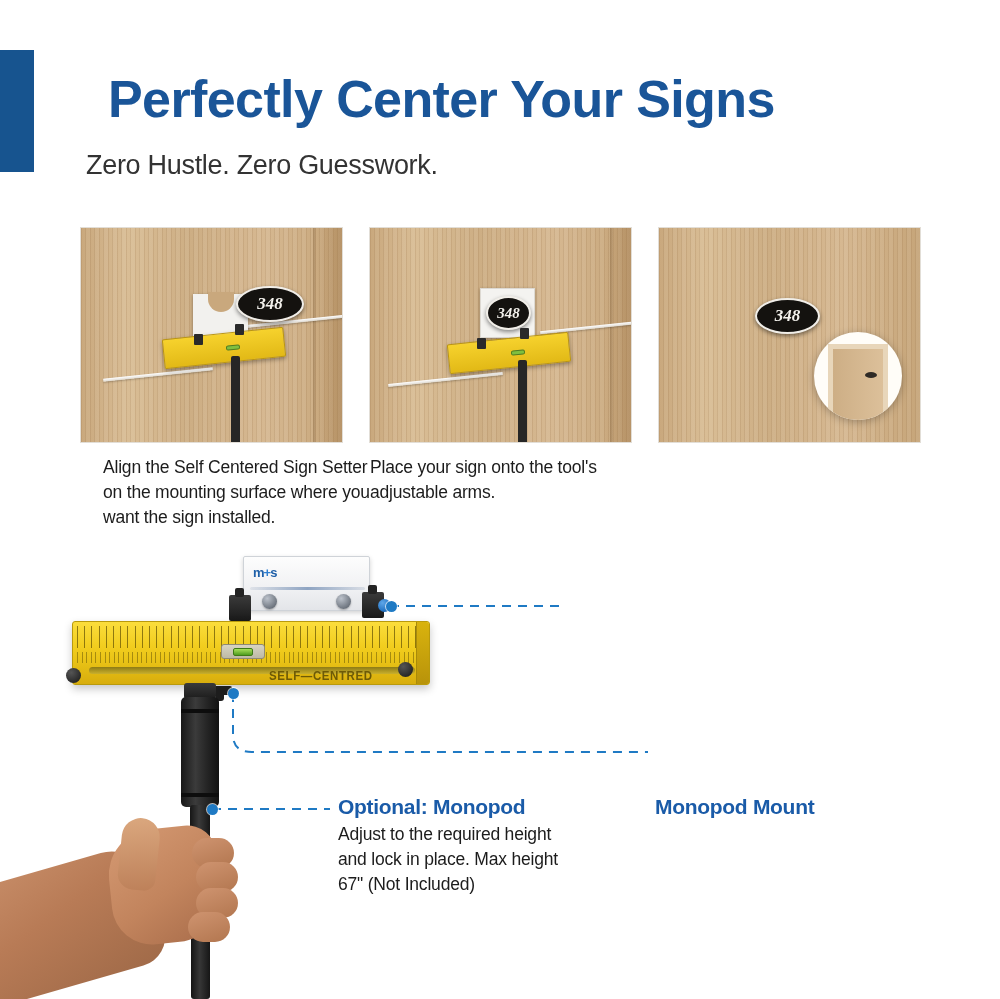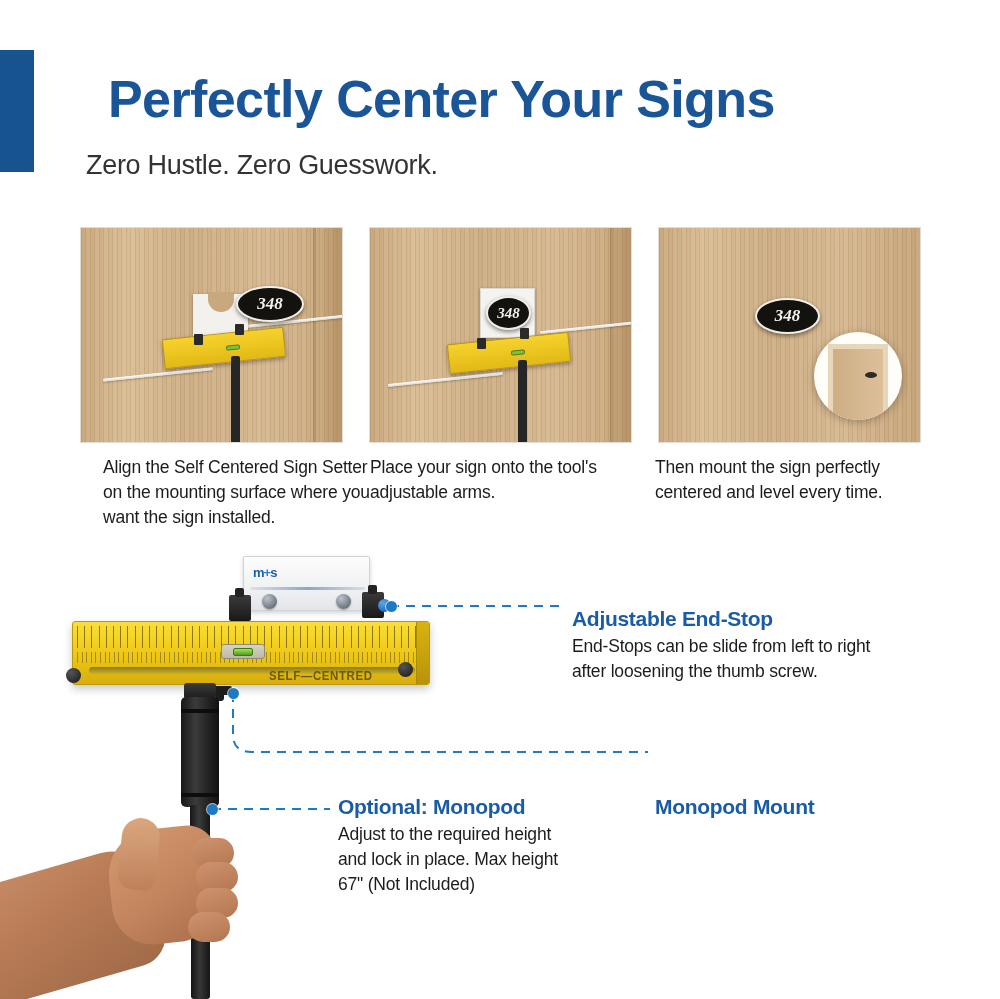--- a/index.html
+++ b/index.html
@@ -380,21 +380,20 @@
       </div>
       <div class="door-inset" style="left:155px; top:104px; width:88px; height:88px;">
         <div class="dframe"></div>
         <div class="knob"></div>
       </div>
     </div>
   </div>
 
   <div class="caption cap1">Align the Self Centered Sign Setter on the mounting surface where you want the sign installed.</div>
   <div class="caption cap2">Place your sign onto the tool's adjustable arms.</div>
-  <div class="caption cap3">Then mount the sign perfectly centered and level every time.</div>
 
   <div class="product"></div>
 
   <div class="plate">
     <div class="logo">m<i>+</i>s</div>
     <div class="streak"></div>
     <div class="bolt b1"></div>
     <div class="bolt b2"></div>
   </div>
 
@@ -434,24 +433,20 @@
 
   <svg class="connector" viewBox="0 0 1000 999" xmlns="http://www.w3.org/2000/svg">
     <path d="M 390 606 L 560 606" stroke="#1f7ac4" stroke-width="2" stroke-dasharray="9 7" fill="none"></path>
     <path d="M 233 693 L 233 735 Q 233 752 252 752 L 648 752" stroke="#1f7ac4" stroke-width="2" stroke-dasharray="9 7" fill="none"></path>
     <path d="M 212 809 L 330 809" stroke="#1f7ac4" stroke-width="2" stroke-dasharray="9 7" fill="none"></path>
   </svg>
   <div class="dot" style="left:386px; top:601px;"></div>
   <div class="dot" style="left:228px; top:688px;"></div>
   <div class="dot" style="left:207px; top:804px;"></div>
 
-  <div class="ann ann-endstop">
-    <h3>Adjustable End-Stop</h3>
-    <p>End-Stops can be slide from left to right after loosening the thumb screw.</p>
-  </div>
 
   <div class="ann ann-monopod">
     <h3>Optional: Monopod</h3>
     <p>Adjust to the required height and lock in place. Max height 67" (Not Included)</p>
   </div>
 
   <div class="ann ann-mount">
     <h3>Monopod Mount</h3>
   </div>
 

